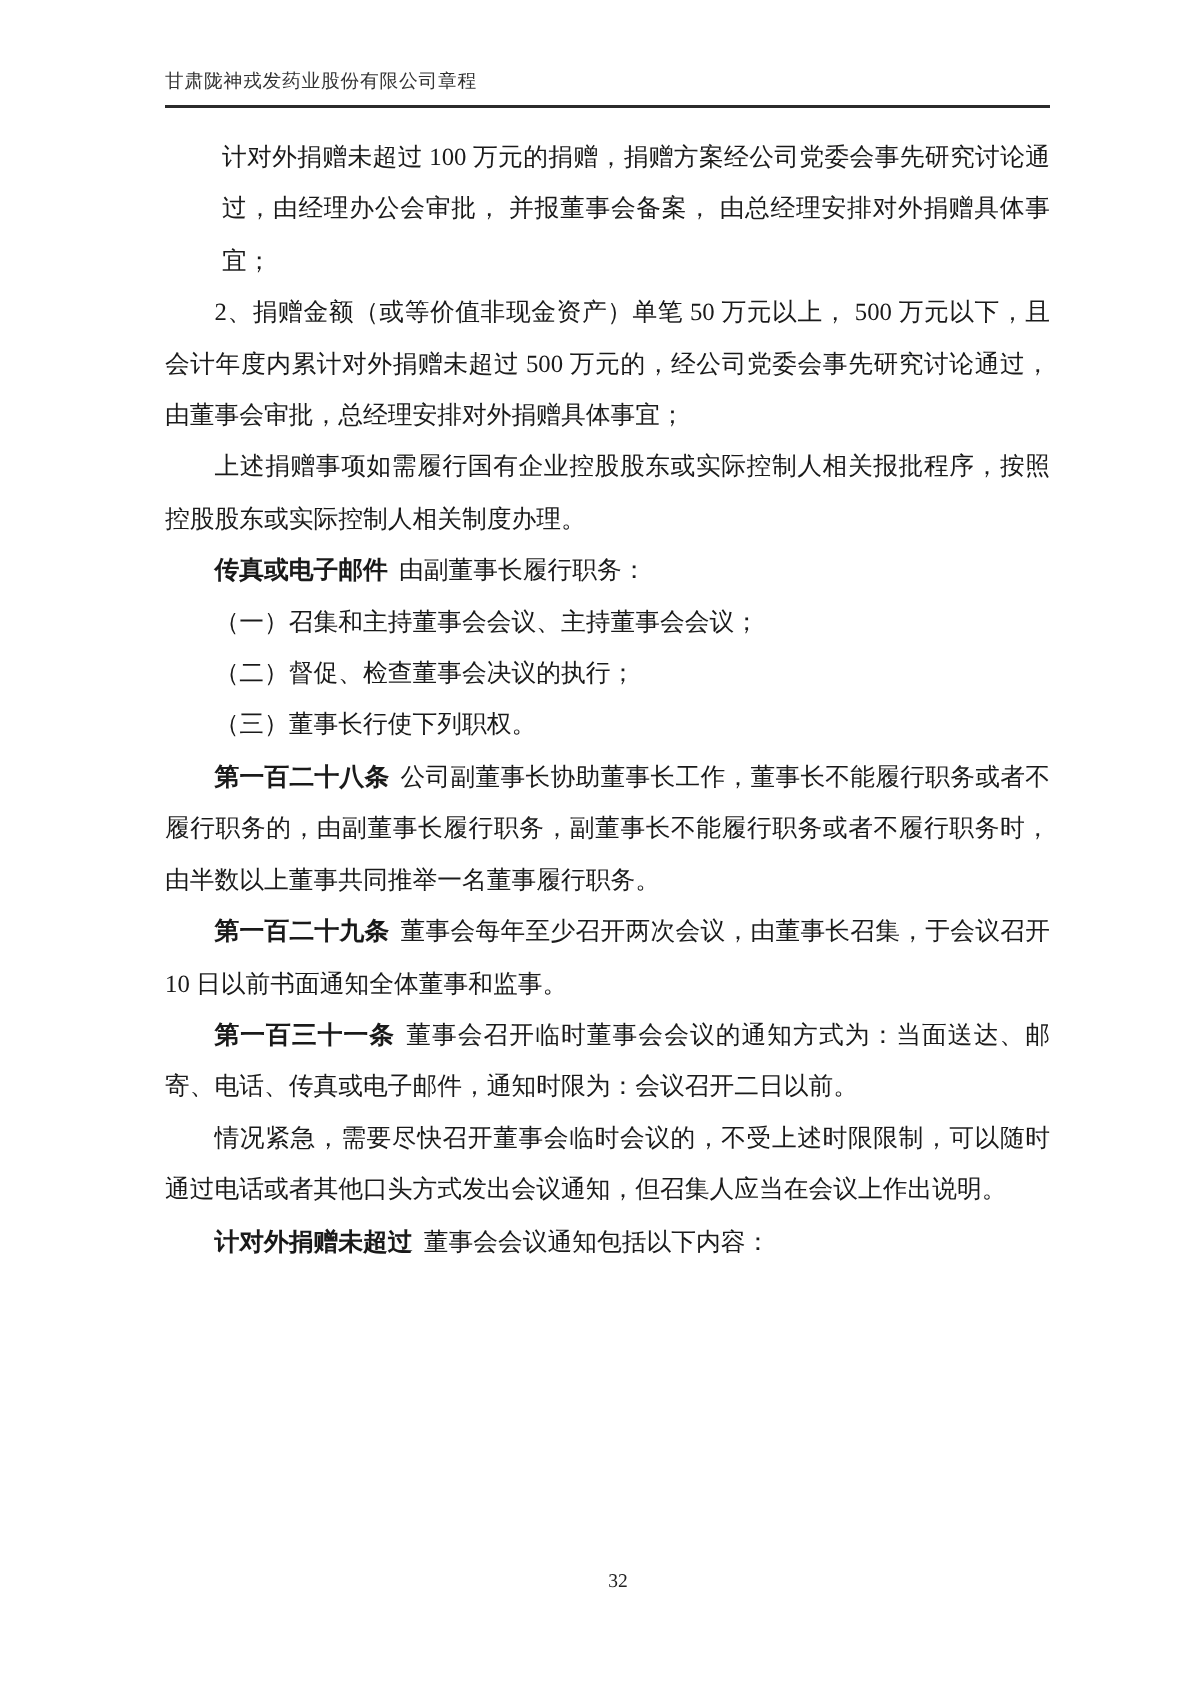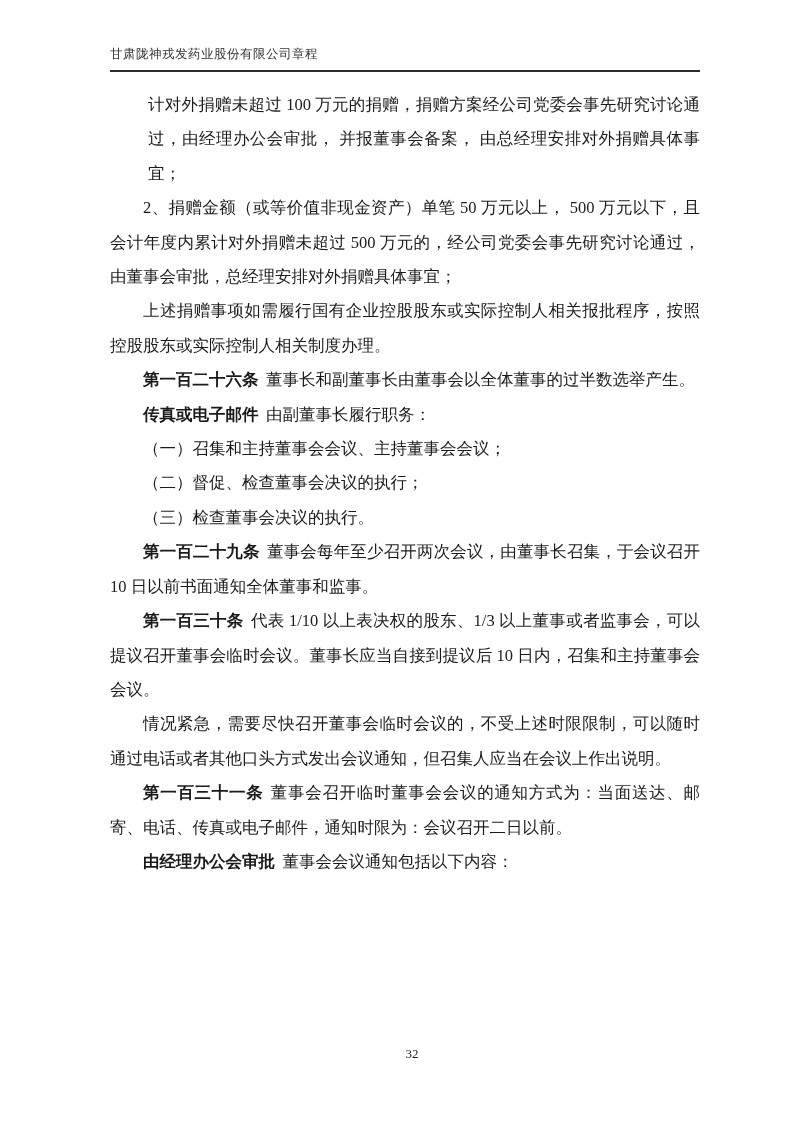--- a/index.html
+++ b/index.html
@@ -56,29 +56,28 @@
 <div class="page">
 
   <div class="header">
     <div class="header-title">甘肃陇神戎发药业股份有限公司章程</div>
   </div>
 
   <div class="content">
     <p class="no-indent"><span>计对外捐赠未超过 100 万元的捐赠，捐赠方案经公司党委会事先研究讨论通过，由经理办公会审批， 并报董事会备案， 由总经理安排对外捐赠具体事宜；</span></p>
     <p><span>2、捐赠金额（或等价值非现金资产）单笔 50 万元以上， 500 万元以下，且会计年度内累计对外捐赠未超过 500 万元的，经公司党委会事先研究讨论通过，由董事会审批，总经理安排对外捐赠具体事宜；</span></p>
     <p><span>上述捐赠事项如需履行国有企业控股股东或实际控制人相关报批程序，按照控股股东或实际控制人相关制度办理。</span></p>
-    <p><b class="term">第一百二十六条</b><span>董事长和副董事长由董事会以全体董事的过半数选举产生。</span></p>
     <p><b class="term">传真或电子邮件</b><span>由副董事长履行职务：</span></p>
     <p><span>（一）召集和主持董事会会议、主持董事会会议；</span></p>
     <p><span>（二）督促、检查董事会决议的执行；</span></p>
-    <p><span>（三）检查董事会决议的执行。</span></p>
+    <p><span>（三）董事长行使下列职权。</span></p>
+    <p><b class="term">第一百二十八条</b><span>公司副董事长协助董事长工作，董事长不能履行职务或者不履行职务的，由副董事长履行职务，副董事长不能履行职务或者不履行职务时，由半数以上董事共同推举一名董事履行职务。</span></p>
     <p><b class="term">第一百二十九条</b><span>董事会每年至少召开两次会议，由董事长召集，于会议召开 10 日以前书面通知全体董事和监事。</span></p>
-    <p><b class="term">第一百三十条</b><span>代表 1/10 以上表决权的股东、1/3 以上董事或者监事会，可以提议召开董事会临时会议。董事长应当自接到提议后 10 日内，召集和主持董事会会议。</span></p>
+    <p><b class="term">第一百三十一条</b><span>董事会召开临时董事会会议的通知方式为：当面送达、邮寄、电话、传真或电子邮件，通知时限为：会议召开二日以前。</span></p>
     <p><span>情况紧急，需要尽快召开董事会临时会议的，不受上述时限限制，可以随时通过电话或者其他口头方式发出会议通知，但召集人应当在会议上作出说明。</span></p>
-    <p><b class="term">第一百三十一条</b><span>董事会召开临时董事会会议的通知方式为：当面送达、邮寄、电话、传真或电子邮件，通知时限为：会议召开二日以前。</span></p>
-    <p><b class="term">由经理办公会审批</b><span>董事会会议通知包括以下内容：</span></p>
+    <p><b class="term">计对外捐赠未超过</b><span>董事会会议通知包括以下内容：</span></p>
   </div>
 
   <div class="footer">
     <span>32</span>
   </div>
 
 </div>
 
 </body></html>

